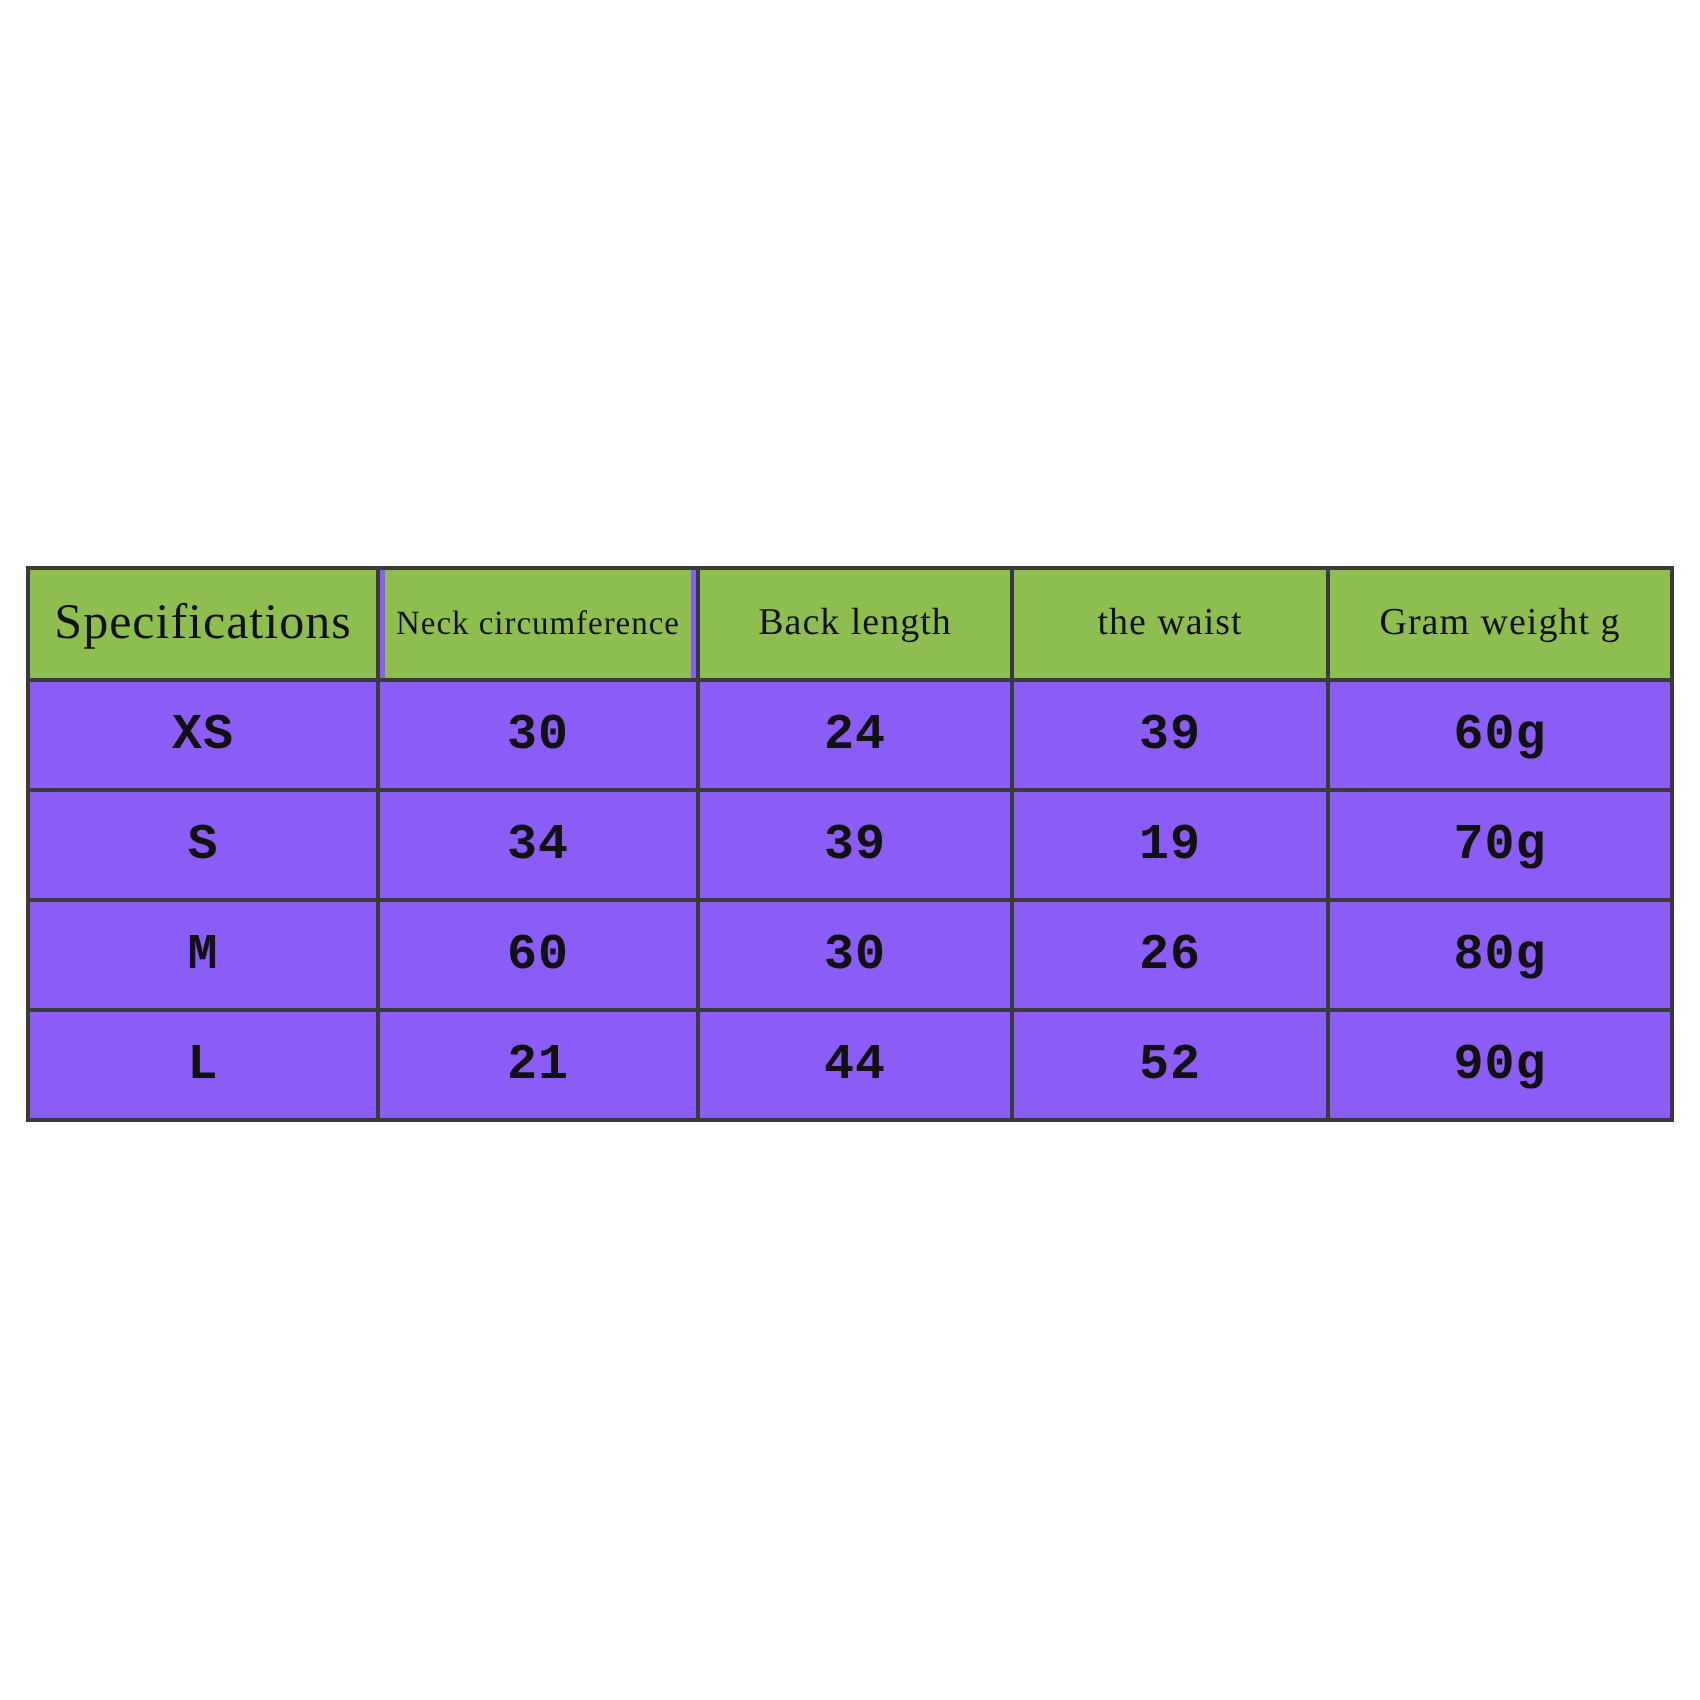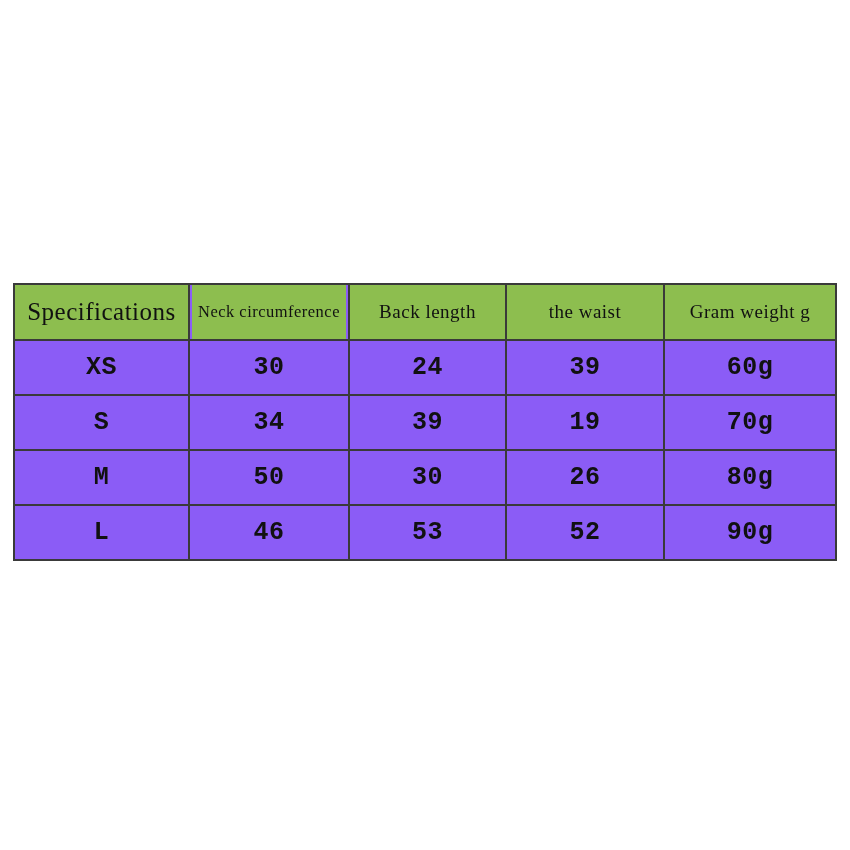--- a/index.html
+++ b/index.html
@@ -115,27 +115,27 @@
       </tr>
       <tr class="data-row">
         <td class="cell-spec">S</td>
         <td>34</td>
         <td>39</td>
         <td>19</td>
         <td>70g</td>
       </tr>
       <tr class="data-row">
         <td class="cell-spec">M</td>
-        <td>50</td>
+        <td>60</td>
         <td>30</td>
         <td>26</td>
         <td>80g</td>
       </tr>
       <tr class="data-row">
         <td class="cell-spec">L</td>
-        <td>46</td>
-        <td>53</td>
+        <td>21</td>
+        <td>44</td>
         <td>52</td>
         <td>90g</td>
       </tr>
     </tbody>
   </table>
 </div>
 
 </body></html>

